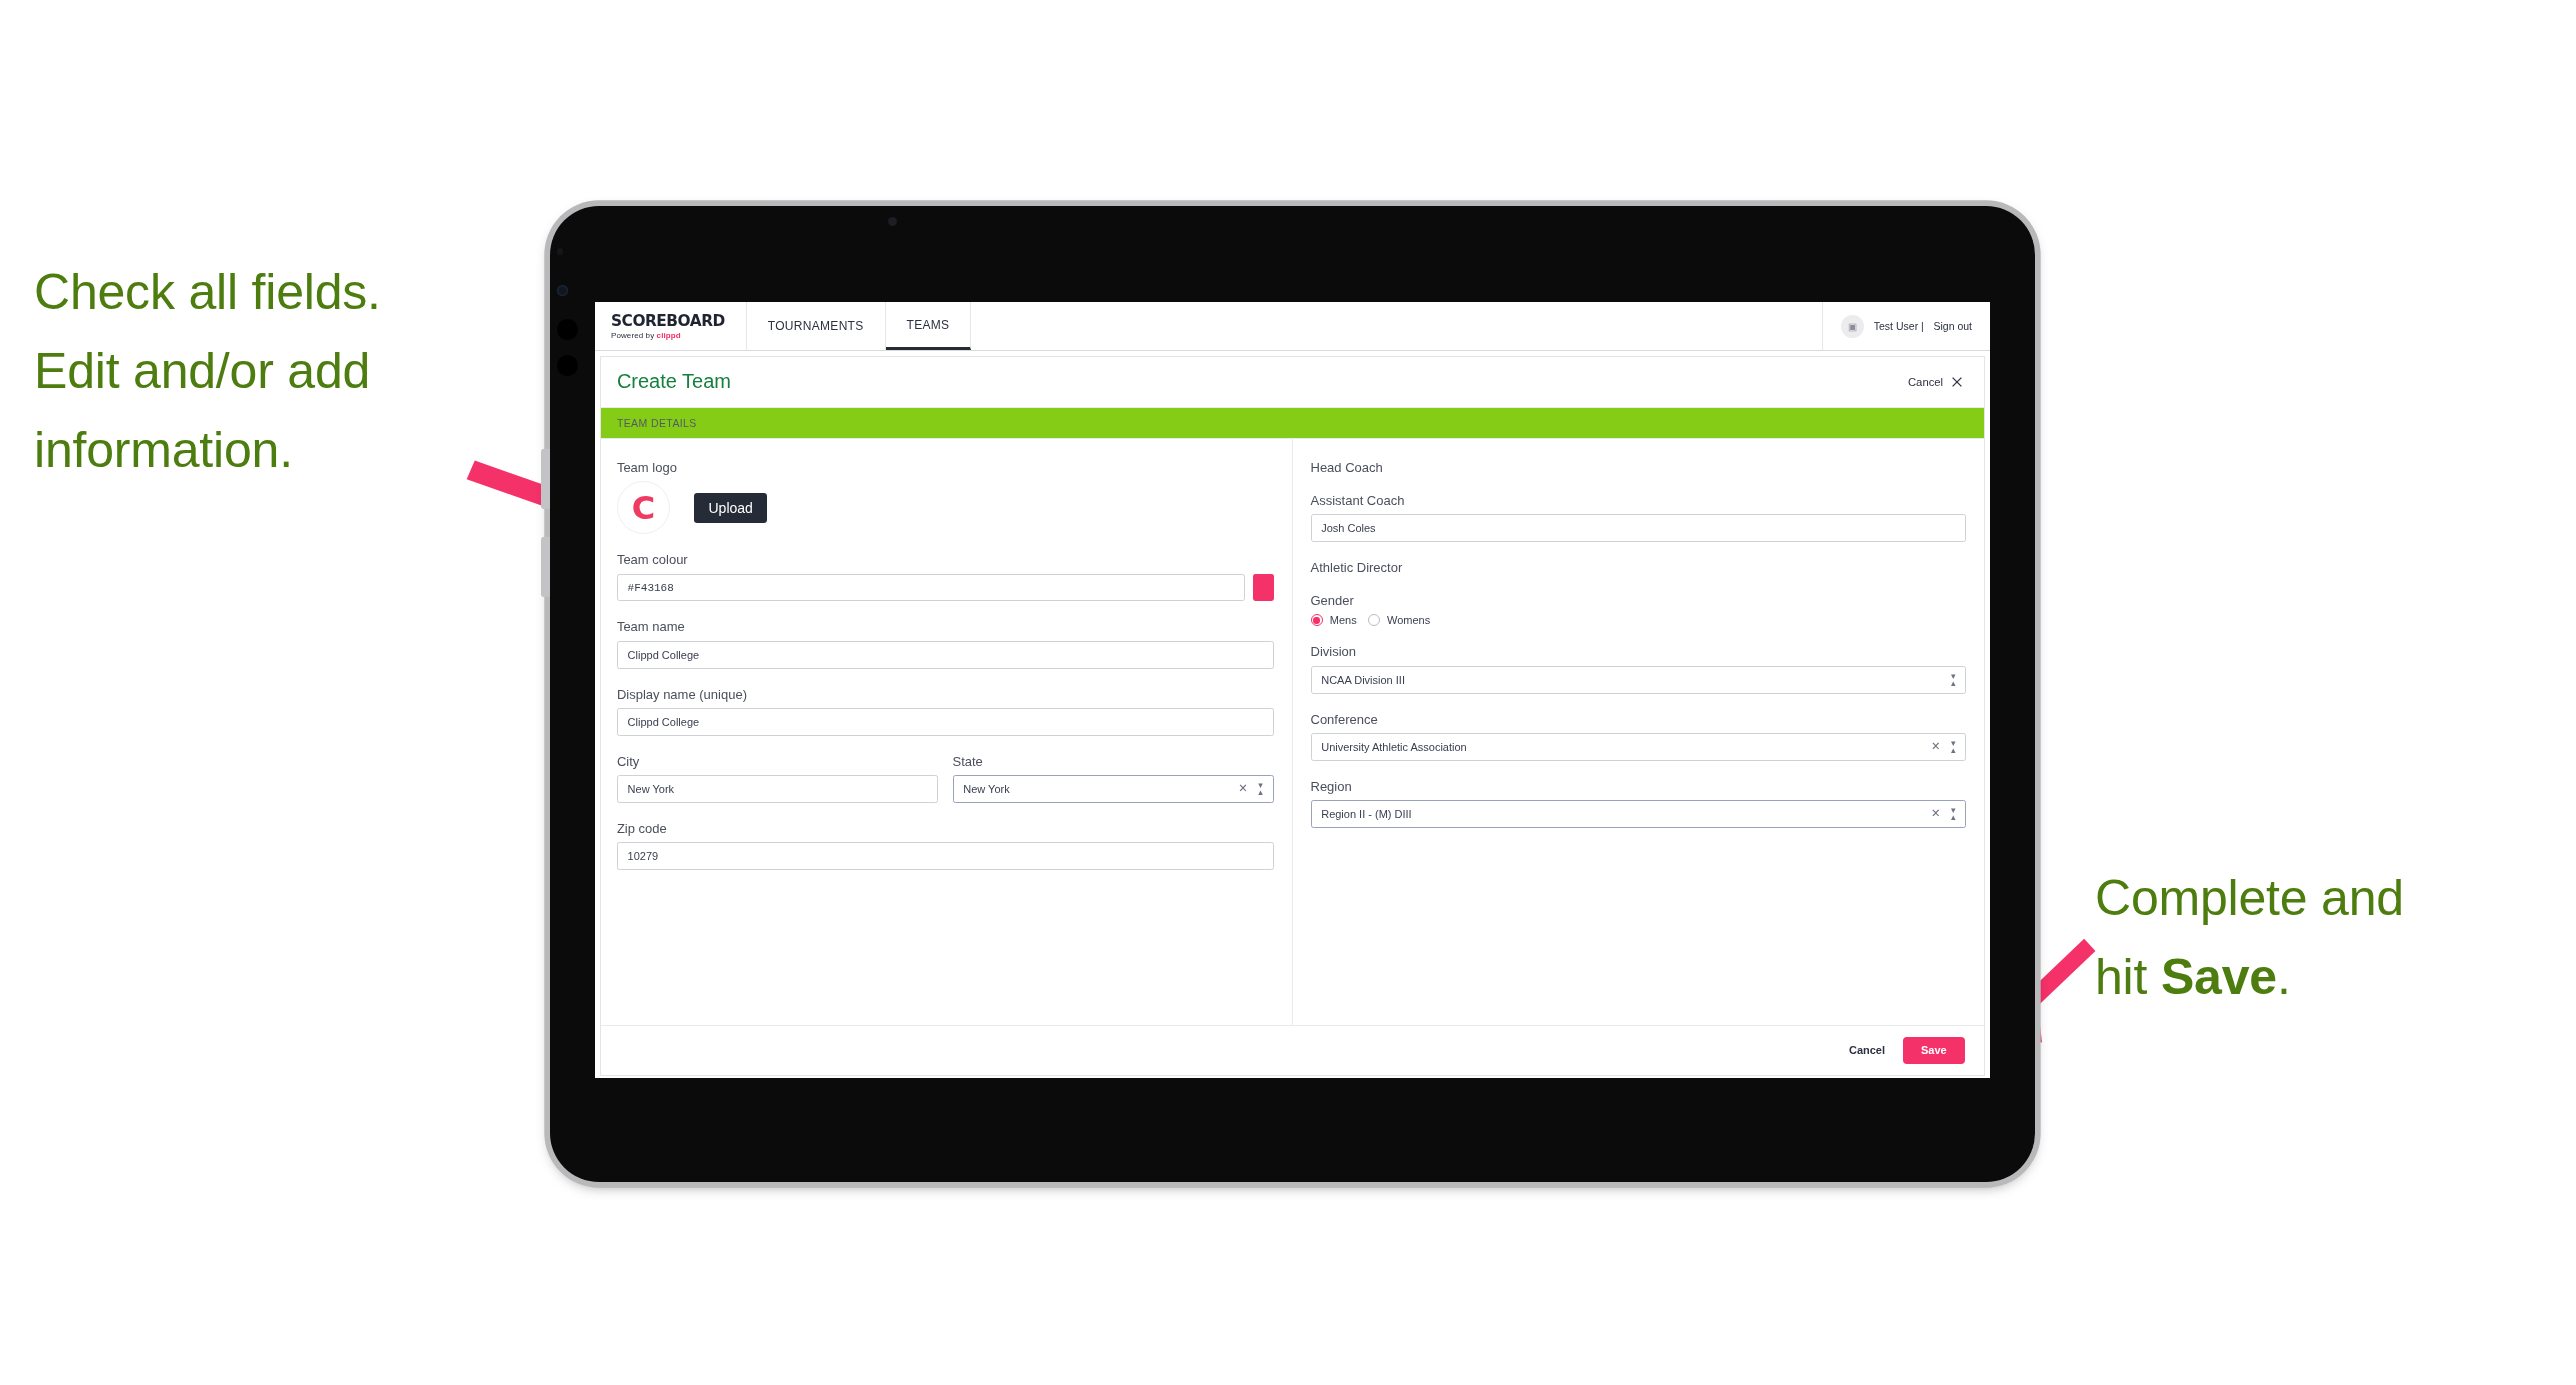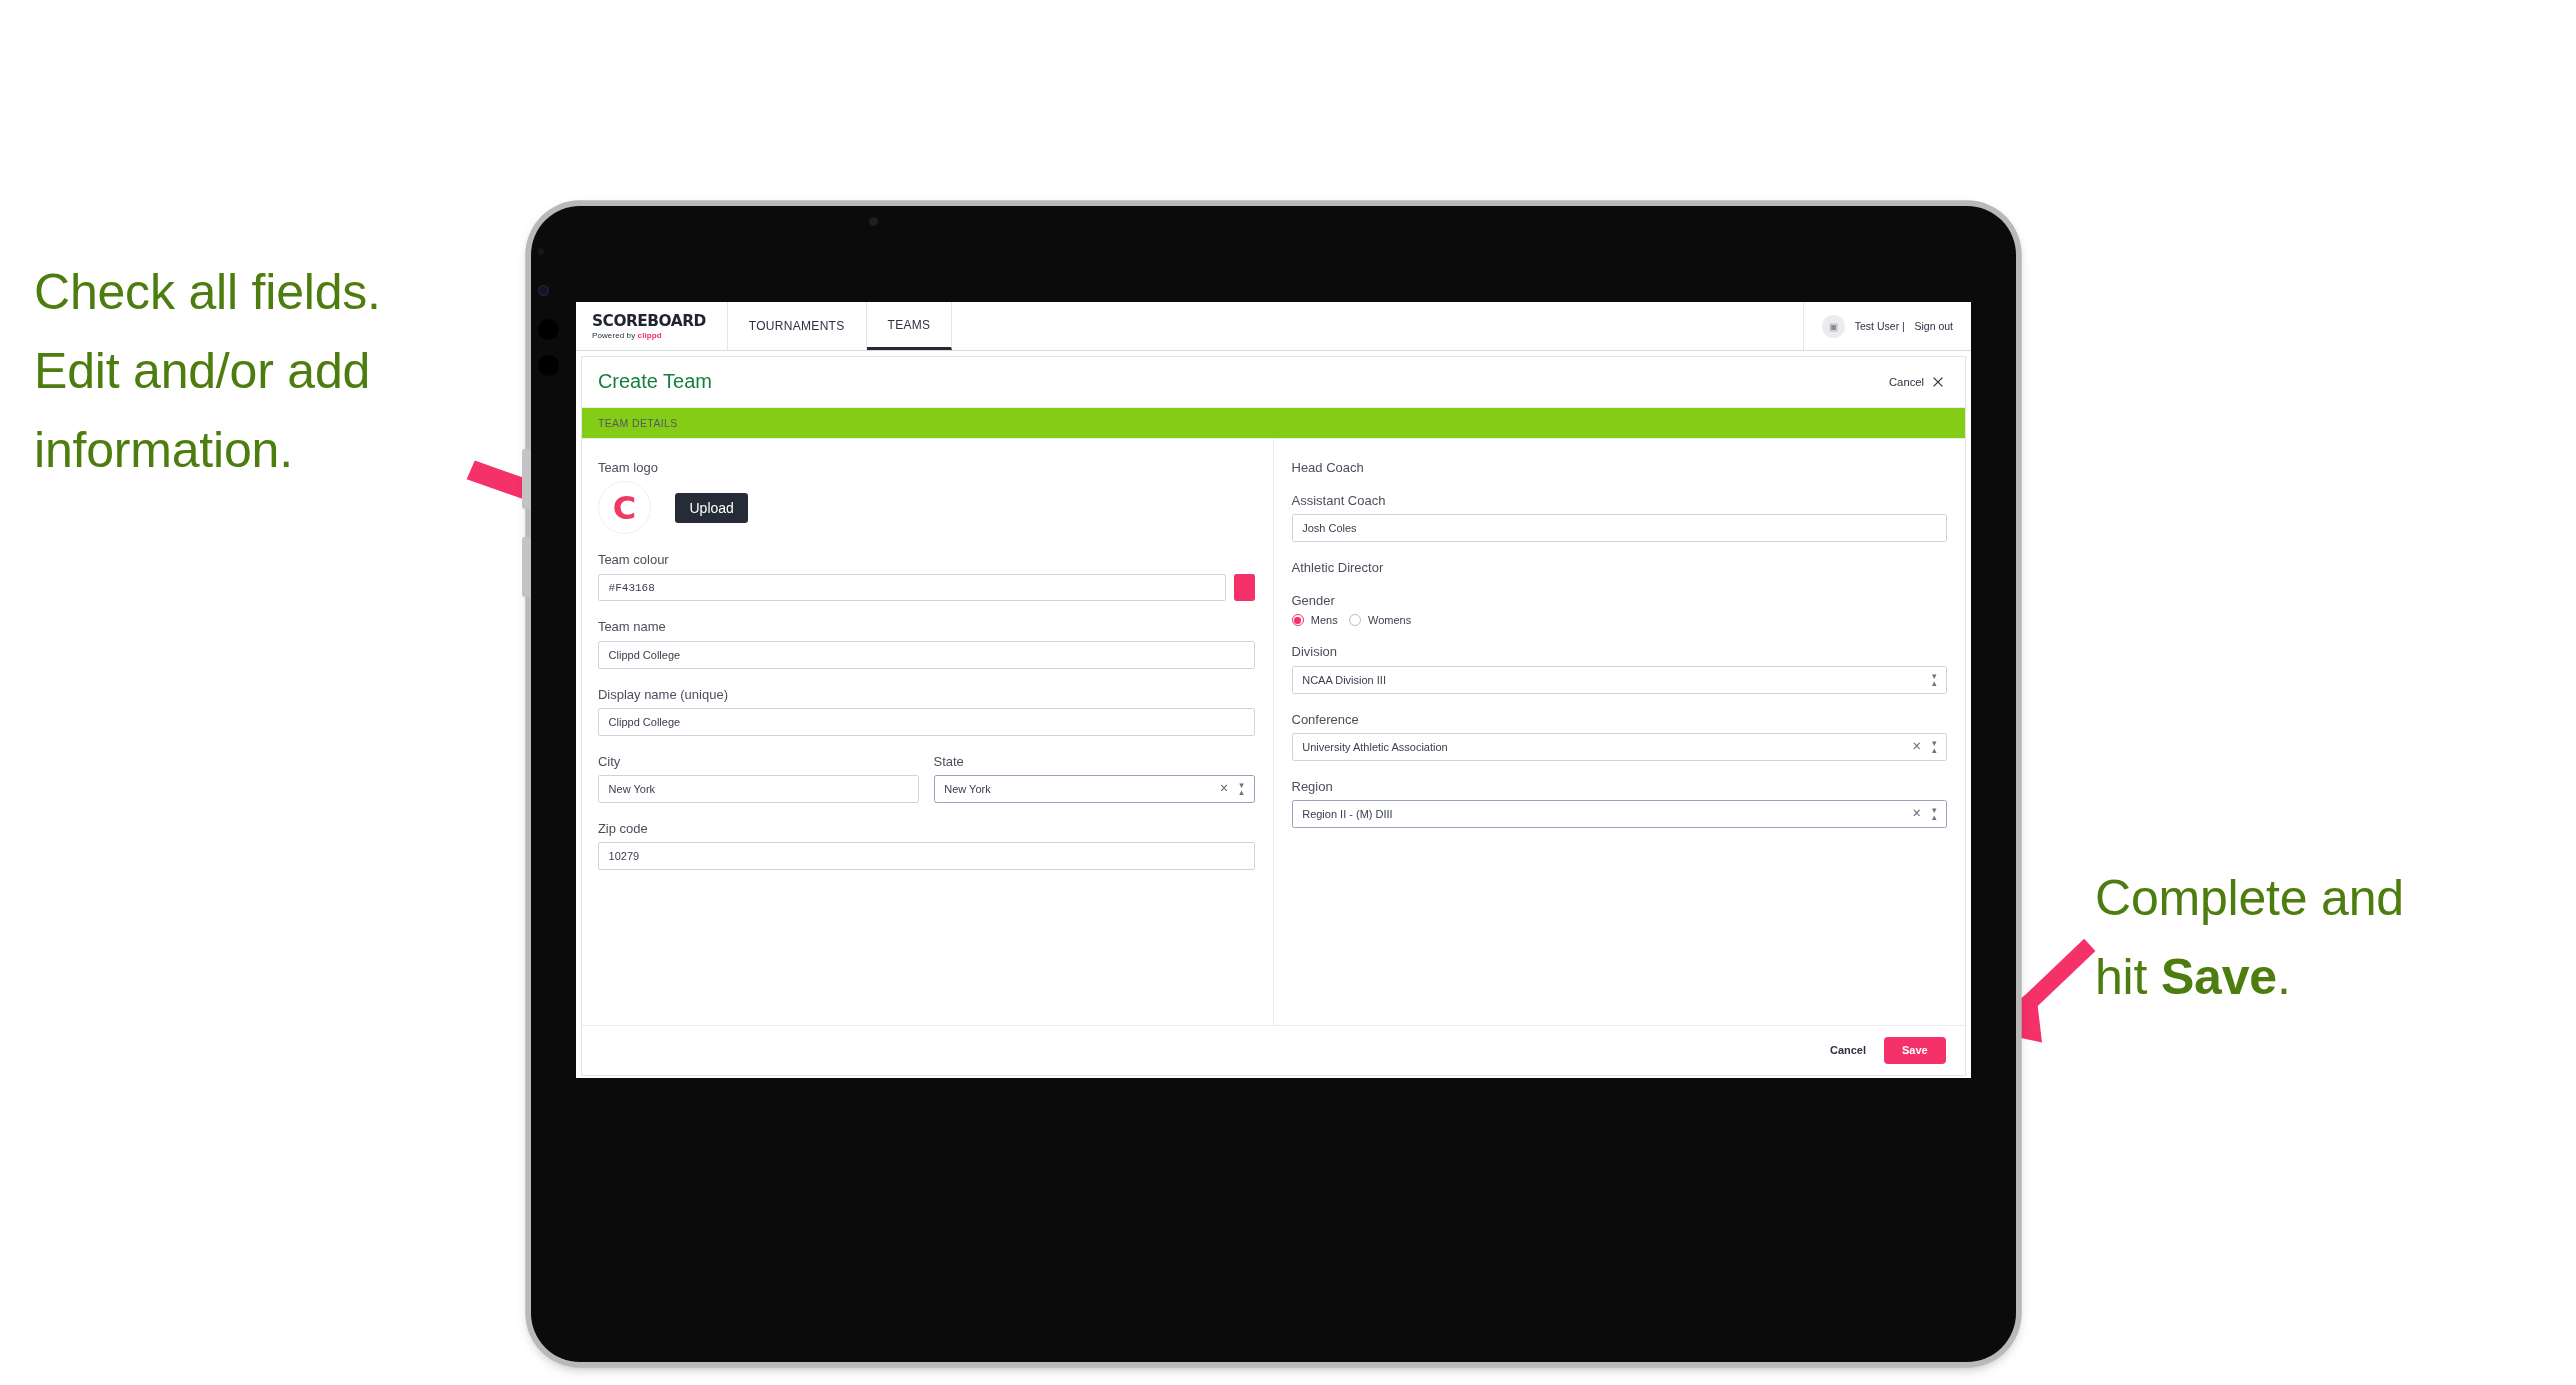--- a/index.html
+++ b/index.html
@@ -23,22 +23,22 @@
   }
   #annot-left  { left: 34px;  top: 253px; width: 486px; }
   #annot-right { left: 2095px; top: 780px; width: 454px; }
   .annot b { font-weight: 700; }
 
   .arrow-svg { position: absolute; overflow: visible; }
 
   
   #tablet {
     position: absolute;
-    left: 531px; top: 206px;
-    width: 1485px; height: 1156px;
+    left: 550px; top: 206px;
+    width: 1485px; height: 976px;
     background: #0b0b0c;
     border-radius: 49px;
     box-shadow: 0 0 0 5.7px #b9b9bb, 0 4.9px 13px rgba(0,0,0,0.35);
   }
   .tablet-cam {
     position: absolute; left: 50%; top: 11.3px;
     width: 9px; height: 9px; border-radius: 50%;
     background: #1d1d22; transform: translateX(-405px);
   }
   .side-btn {

